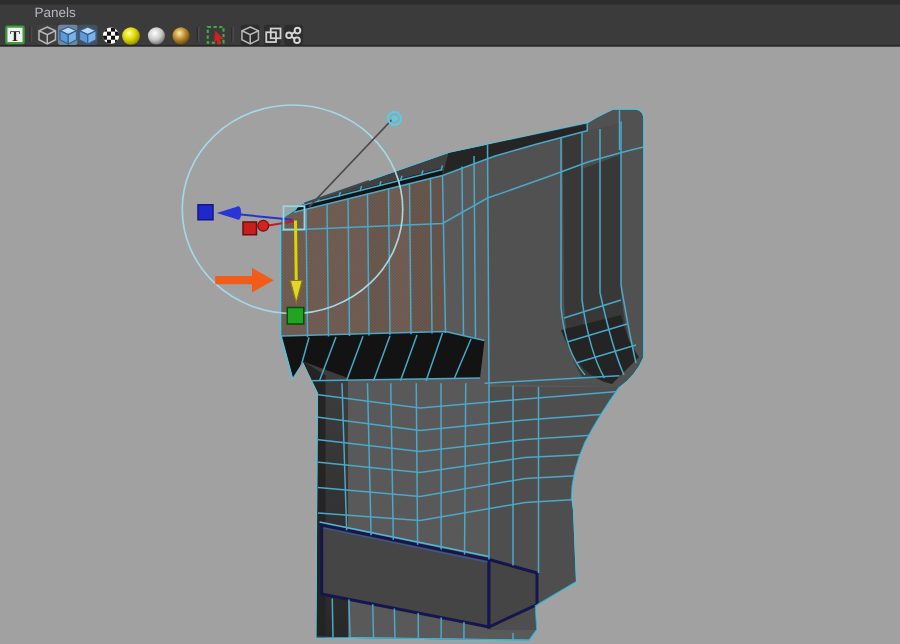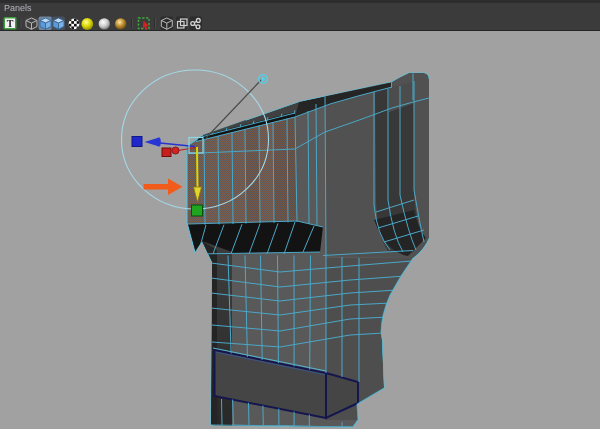--- a/index.html
+++ b/index.html
@@ -1,19 +1,19 @@
 <!DOCTYPE html>
 <html><head>
 <meta charset="utf-8">
 <style>
   html,body{margin:0;padding:0;}
   body{width:600px;height:429px;overflow:hidden;font-family:"Liberation Sans",sans-serif;background:#a1a1a1;}
   #hdr{position:absolute;left:0;top:0;width:600px;height:31px;background:#3b3b3b;}
   #hdr .topstrip{position:absolute;left:0;top:0;width:600px;height:3px;background:#2d2d2d;}
-  #hdr .title{position:absolute;left:4px;top:3px;font-size:9px;color:#b6b6c0;}
+  #hdr .title{position:absolute;left:23px;top:3px;font-size:9px;color:#b6b6c0;}
   #hdr .bot{position:absolute;left:0;top:30px;width:600px;height:1px;background:#262626;}
 </style>
 </head>
 <body>
 <div id="vp" style="position:absolute;left:0;top:0;width:600px;height:429px;">
 <svg width="600" height="429" viewBox="0 0 600 429">
 <defs>
 <pattern id="tandots" width="2" height="2" patternUnits="userSpaceOnUse">
   <rect width="2" height="2" fill="#7f5d46"></rect>
   <rect x="0" y="0" width="1" height="1" fill="#5c5a5e"></rect>

